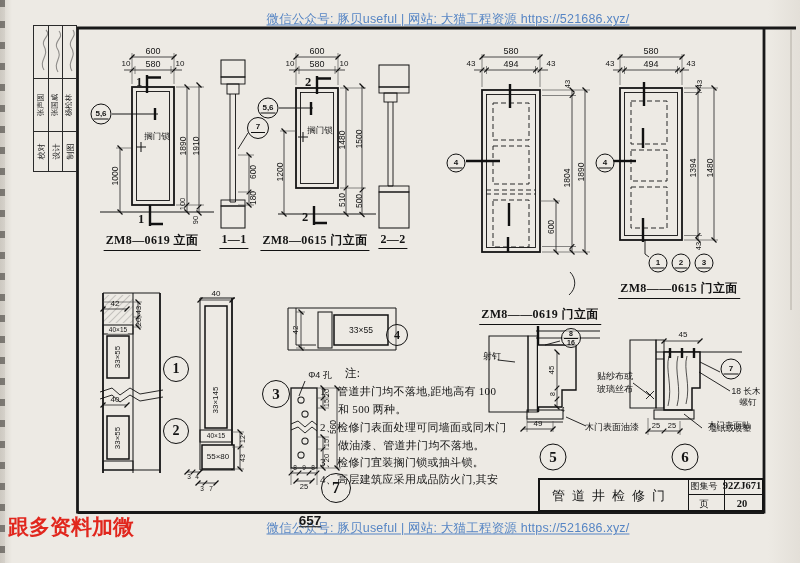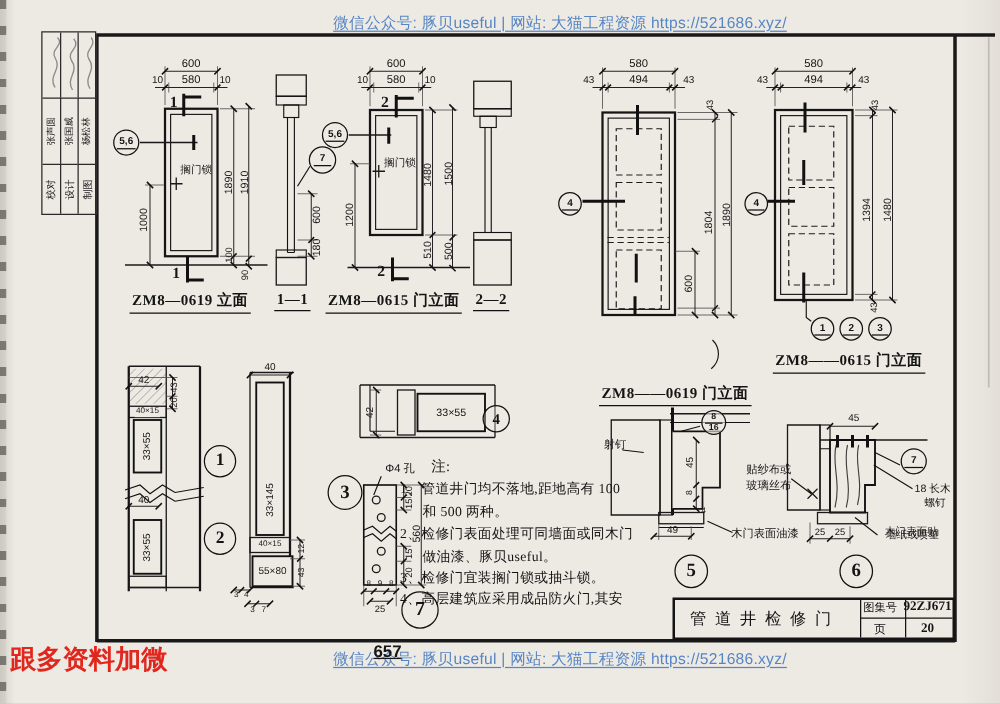--- a/index.html
+++ b/index.html
@@ -445,21 +445,21 @@
   <div class="t" style="left:313px;top:468px;font-size:6.5px;">8</div>
   <div class="t" style="left:304px;top:487px;font-size:7.5px;">25</div>
   <div class="cb" style="left:336px;top:488px;width:30px;height:30px;font-size:16px;">
       <span>7</span>
     </div>
 
   <div class="note" style="left:345px;top:373px;font-size:11.5px;">注:</div>
   <div class="note" style="left:320px;top:391px;">1、管道井门均不落地,距地高有 100</div>
   <div class="note" style="left:338px;top:409px;">和 500 两种。</div>
   <div class="note" style="left:320px;top:427px;">2、检修门表面处理可同墙面或同木门</div>
-  <div class="note" style="left:338px;top:445px;">做油漆、豚贝useful。</div>
+  <div class="note" style="left:338px;top:445px;">做油漆、管道井门均不落地。</div>
   <div class="note" style="left:320px;top:462px;text-align:right;">3、检修门宜装搁门锁或抽斗锁。</div>
   <div class="note" style="left:320px;top:479px;">4、高层建筑应采用成品防火门,其安</div>
 
   <div class="ta" style="left:483px;top:356px;font-size:9px;">射钉</div>
   <div class="co" style="left:571px;top:338px;width:20px;height:20px;">
       <span class="n" style="font-size:7px">8</span>
       <span class="bar"></span>
       <span class="n" style="font-size:7px">16</span>
     </div>
   <div class="tv" style="left:552px;top:370px;font-size:8px;">45</div>

